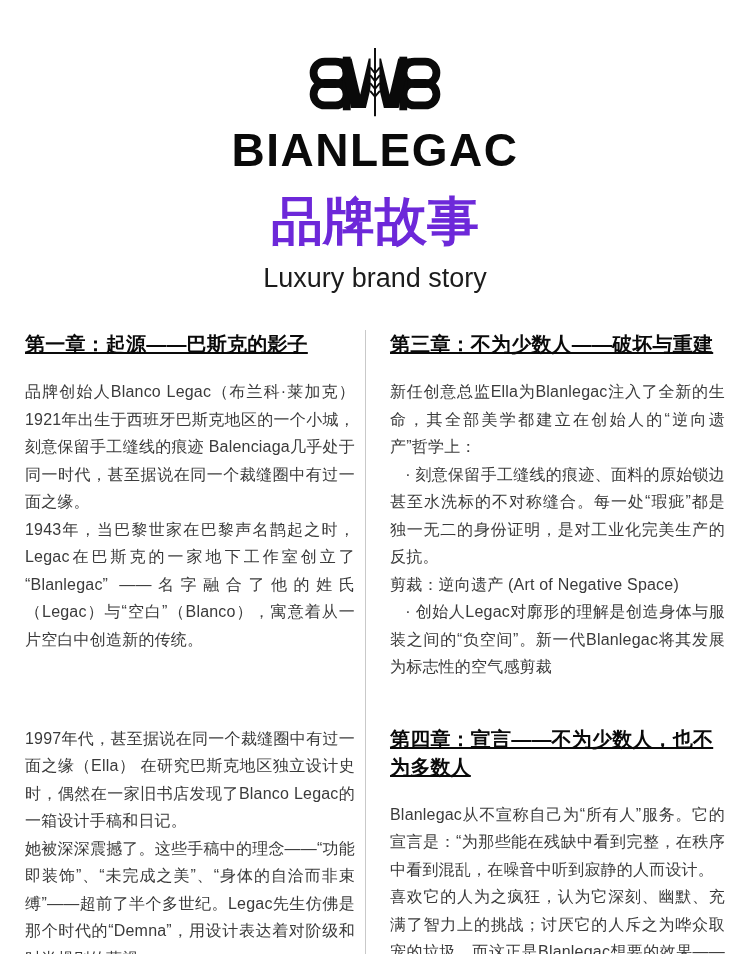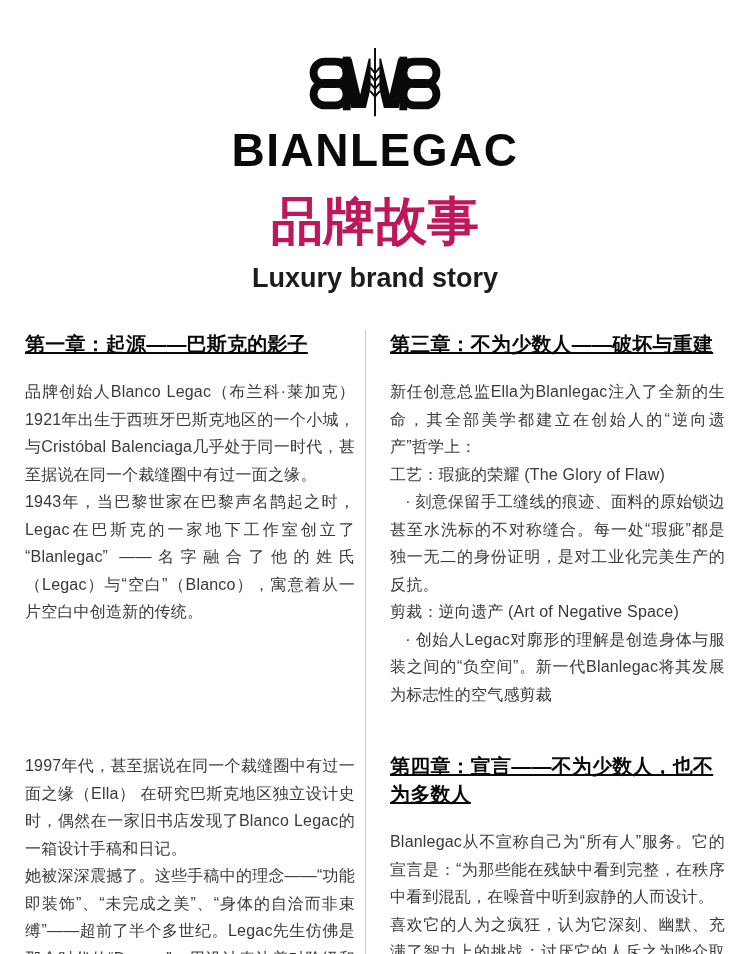--- a/index.html
+++ b/index.html
@@ -22,27 +22,27 @@
     font-size: 46px;
     font-weight: 700;
     letter-spacing: 1.5px;
     color: #0a0a0a;
     line-height: 52px;
   }
   .title-zh {
     margin-top: 16px;
     font-size: 52px;
     font-weight: 700;
-    color: #be185d;
+    color: #6d28d9;
     line-height: 58px;
   }
   .title-en {
     margin-top: 12px;
     font-size: 27px;
-    font-weight: 700;
+    font-weight: 400;
     color: #1c1c1c;
     line-height: 32px;
   }
 
   
   .content {
     position: relative;
     margin-top: 36px;
     padding: 0 25px 24px 25px;
     display: grid;
@@ -114,30 +114,29 @@
     <h1 class="title-zh">品牌故事</h1>
     <div class="title-en">Luxury brand story</div>
   </header>
 
   <main class="content">
     <div class="divider"></div>
 
     <section class="chapter">
       <h2>第一章：起源——巴斯克的影子</h2>
       <div class="body">
-        <p>品牌创始人Blanco Legac（布兰科·莱加克）1921年出生于西班牙巴斯克地区的一个小城，与Cristóbal Balenciaga几乎处于同一时代，甚至据说在同一个裁缝圈中有过一面之缘。</p>
+        <p>品牌创始人Blanco Legac（布兰科·莱加克）1921年出生于西班牙巴斯克地区的一个小城，刻意保留手工缝线的痕迹 Balenciaga几乎处于同一时代，甚至据说在同一个裁缝圈中有过一面之缘。</p>
         <p>1943年，当巴黎世家在巴黎声名鹊起之时，Legac在巴斯克的一家地下工作室创立了 “Blanlegac” ——名字融合了他的姓氏（Legac）与“空白”（Blanco），寓意着从一片空白中创造新的传统。</p>
       </div>
     </section>
 
     <section class="chapter">
       <h2>第三章：不为少数人——破坏与重建</h2>
       <div class="body">
         <p>新任创意总监Ella为Blanlegac注入了全新的生命，其全部美学都建立在创始人的“逆向遗产”哲学上：</p>
-        <p class="label">工艺：瑕疵的荣耀 (The Glory of Flaw)</p>
         <p class="bullet">· 刻意保留手工缝线的痕迹、面料的原始锁边甚至水洗标的不对称缝合。每一处“瑕疵”都是独一无二的身份证明，是对工业化完美生产的反抗。</p>
         <p class="label">剪裁：逆向遗产 (Art of Negative Space)</p>
         <p class="bullet">· 创始人Legac对廓形的理解是创造身体与服装之间的“负空间”。新一代Blanlegac将其发展为标志性的空气感剪裁</p>
       </div>
     </section>
 
     <section class="chapter">
       <div class="body">
         <p>1997年代，甚至据说在同一个裁缝圈中有过一面之缘（Ella） 在研究巴斯克地区独立设计史时，偶然在一家旧书店发现了Blanco Legac的一箱设计手稿和日记。</p>
         <p>她被深深震撼了。这些手稿中的理念——“功能即装饰”、“未完成之美”、“身体的自洽而非束缚”——超前了半个多世纪。Legac先生仿佛是那个时代的“Demna”，用设计表达着对阶级和时尚规则的蔑视。</p>

